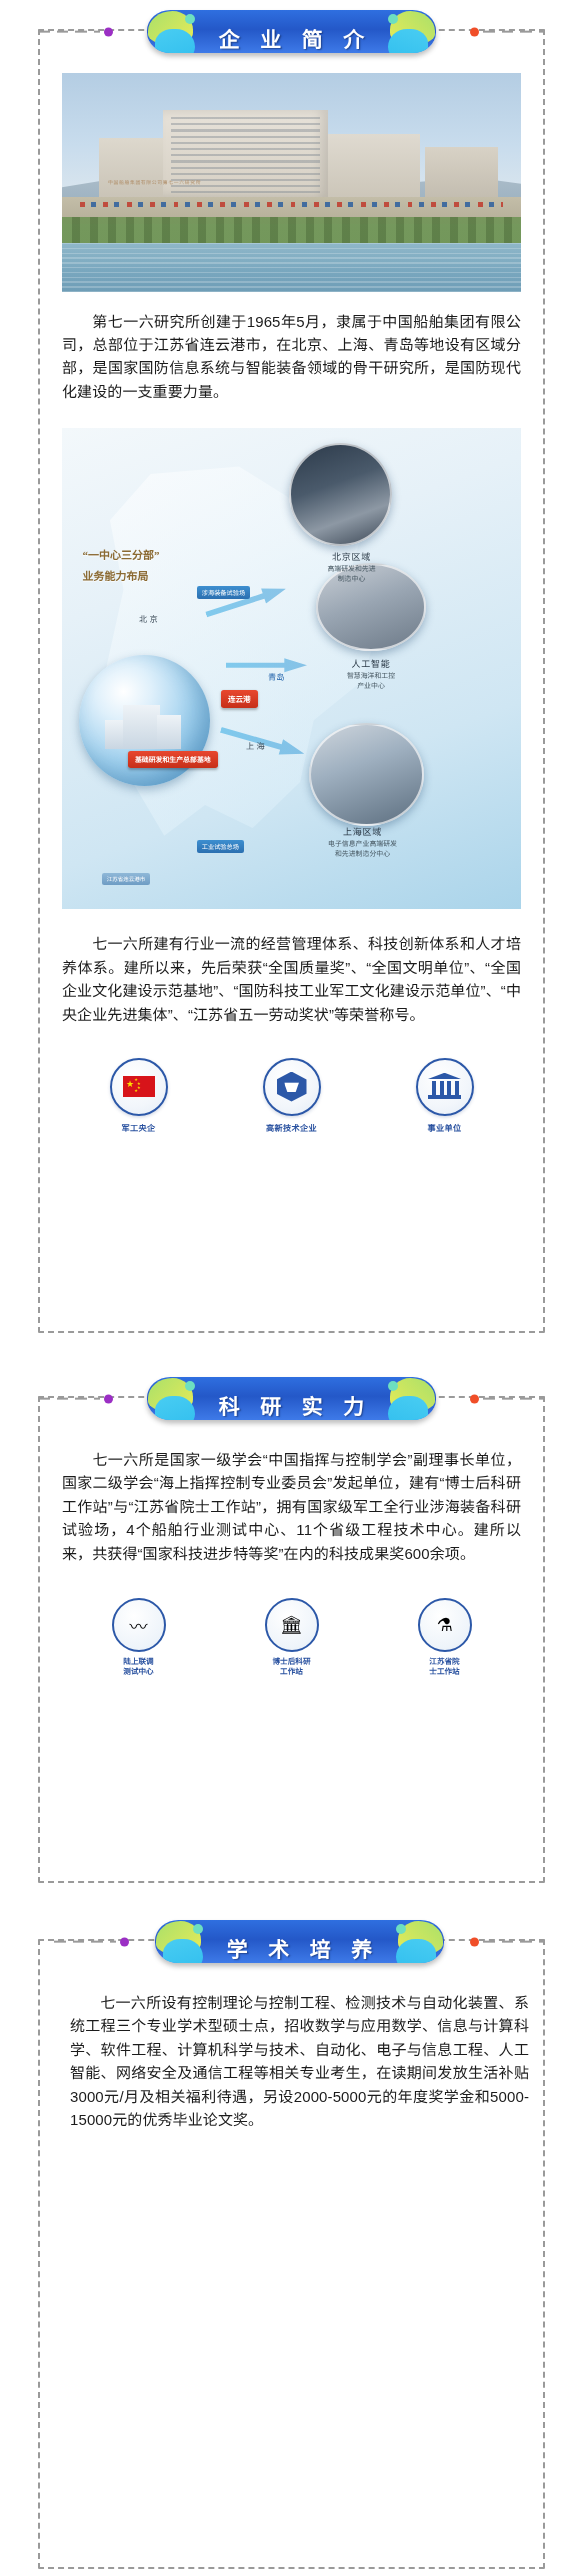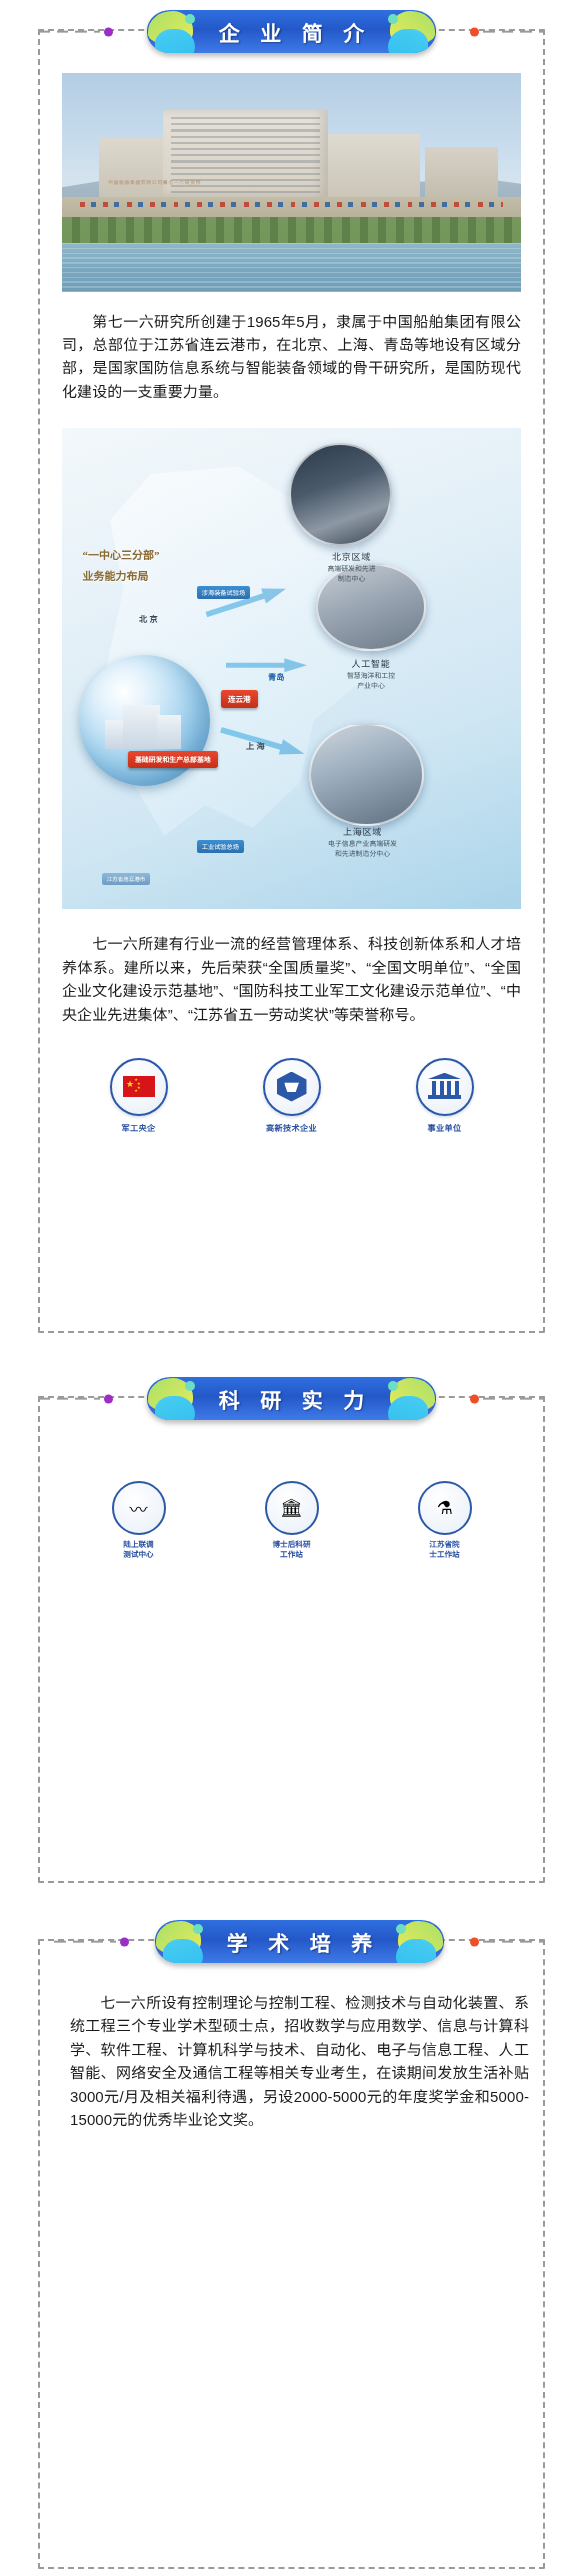--- a/index.html
+++ b/index.html
@@ -37,21 +37,21 @@
     justify-content: center;
   }
   .banner {
     position: relative;
     width: 289px;
     height: 43px;
     background: linear-gradient(180deg, #2f6fe0 0%, #2458c8 45%, #3e7ae8 100%);
     border-radius: 23.4px / 20.6px;
     box-shadow: 0 3.4px 4.8px rgba(60,60,60,.33);
     display: flex;
-    align-items: center;
+    align-items: flex-end;
     justify-content: center;
     overflow: hidden;
   }
   .banner::before, .banner::after {
     content: "";
     position: absolute;
     top: 0; bottom: 0;
     width: 63px;
   }
   .blob-group { position: absolute; top:0; bottom:0; width: 66px; }
@@ -185,21 +185,21 @@
     font-size:11px;
     font-weight:bold;
     line-height:20.6px;
     text-shadow: 0 0.7px 0 rgba(255,255,255,.7);
     font-family: "Liberation Serif","DejaVu Serif", serif;
   }
   .city-label {
     position:absolute;
     font-size:8.2px;
     color:#3b4a57;
-    font-weight:bold;
+    font-weight:normal;
   }
   .hub-badge {
     position:absolute;
     background: linear-gradient(180deg,#e8472e,#c62f19);
     color:#fff;
     font-size:7.6px;
     font-weight:bold;
     padding:3.4px 6.9px;
     border-radius:2.7px;
     white-space:nowrap;
@@ -479,20 +479,21 @@
         <div class="blob green"></div>
         <div class="blob dot"></div>
         <div class="blob cyan"></div>
       </div>
       <span class="banner-title">科 研 实 力</span>
     </div>
   </div>
 
   <div class="sp-26"></div>
 
+  <p class="para"><span class="indent"></span><span>七一六所是国家一级学会“中国指挥与控制学会”副理事长单位，国家二级学会“海上指挥控制专业委员会”发起单位，建有“博士后科研工作站”与“江苏省院士工作站”，拥有国家级军工全行业涉海装备科研试验场，4个船舶行业测试中心、11个省级工程技术中心。建所以来，共获得“国家科技进步特等奖”在内的科技成果奖600余项。</span></p>
 
   <div class="sp-26"></div>
 
   <div class="rbadges">
     <div class="rbadge">
       <div class="rbadge-circle">
         <span>〰</span>
       </div>
       <div class="rbadge-label">
         <span>陆上联调</span><br>

